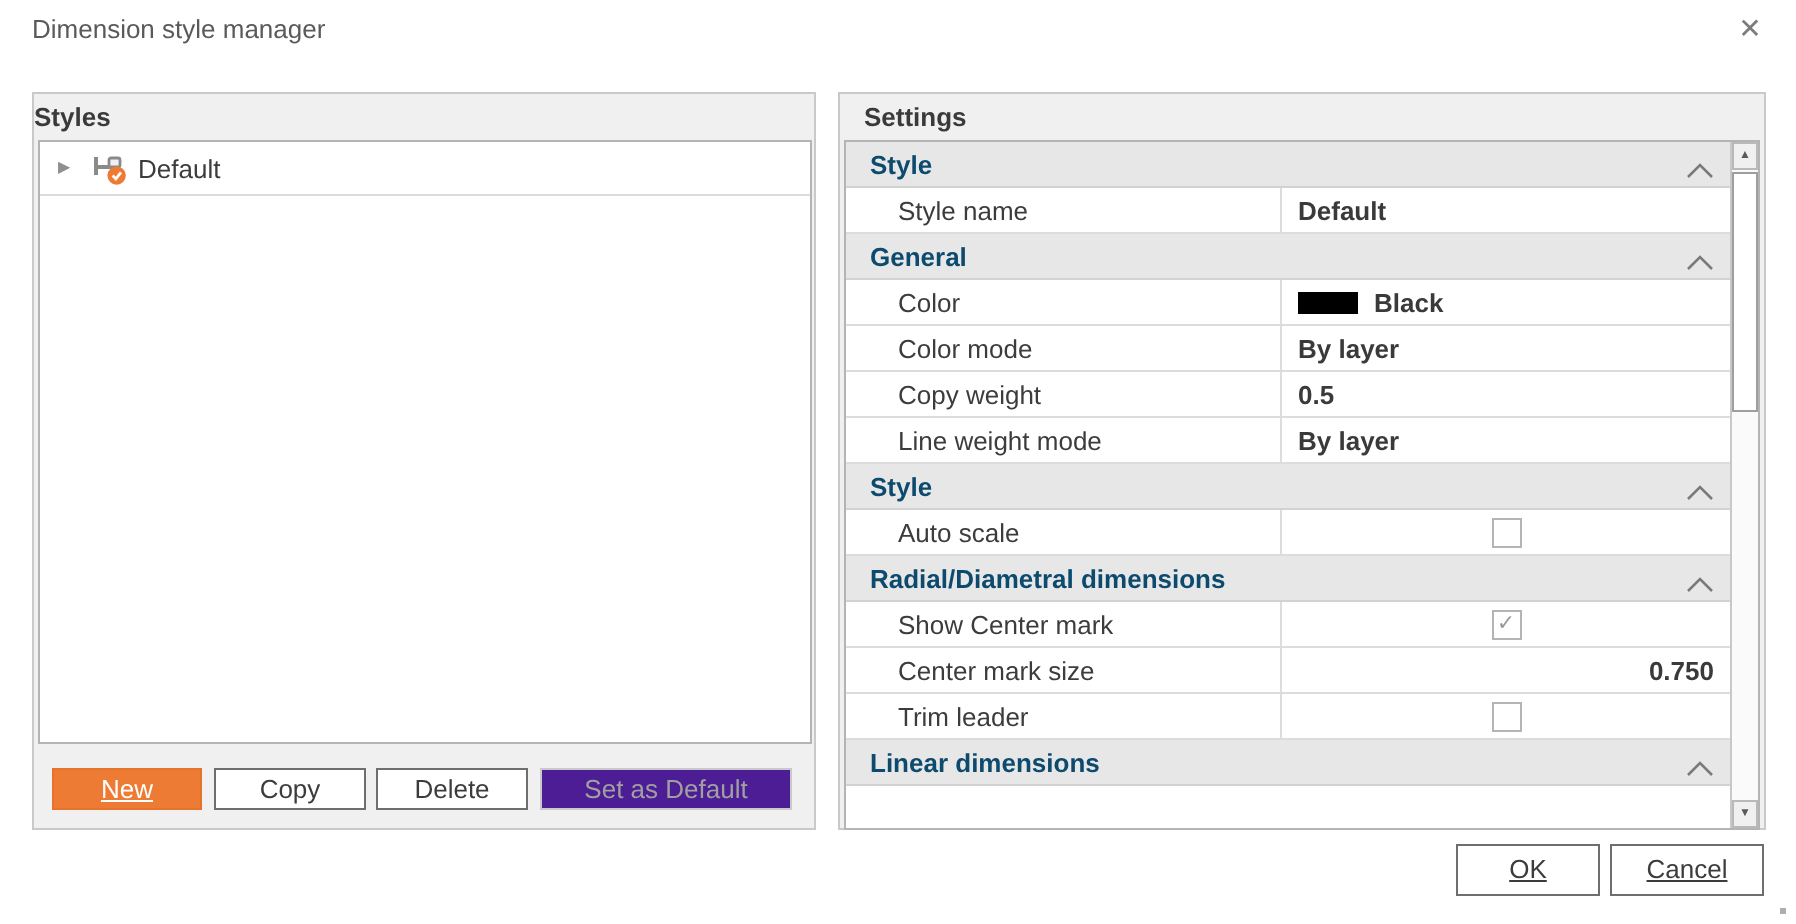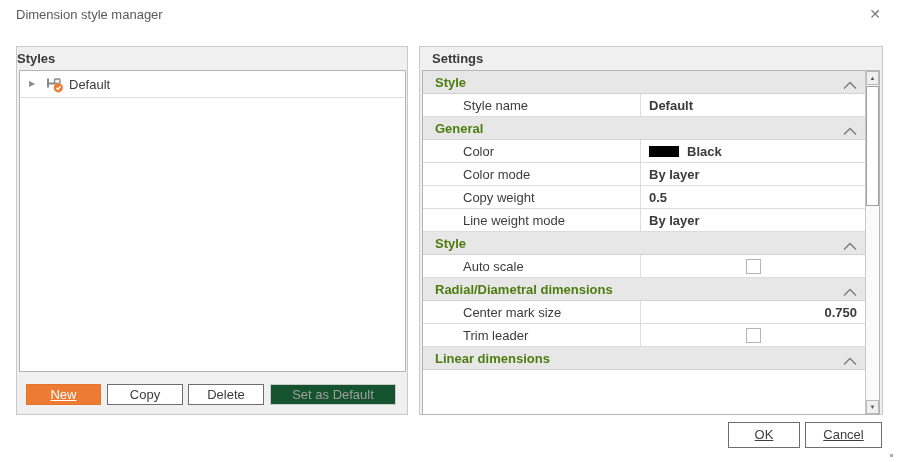--- a/index.html
+++ b/index.html
@@ -32,29 +32,29 @@
   .tree-icon{width:18px;height:18px;margin-left:7px;flex:0 0 auto;}
   .tree-label{margin-left:5px;}
 
   
   .btn{box-sizing:border-box;text-align:center;background:#fff;border:1px solid #6e6e6e;
        color:#3c3c3c;font-size:13px;cursor:default;}
   .small-btn{top:337px;height:21px;line-height:19px;}
   #btn-new{left:9px;width:75px;background:#ee7b33;border-color:#e4732c;color:#fff;text-decoration:underline;}
   #btn-copy{left:90px;width:76px;}
   #btn-delete{left:171px;width:76px;}
-  #btn-setdefault{left:253px;width:126px;background:#14532d;border-color:#c9c9c9;color:#a0a0a0;}
+  #btn-setdefault{left:253px;width:126px;background:#4c1d95;border-color:#c9c9c9;color:#a0a0a0;}
 
   
   .grid{left:2px;top:23px;width:458px;height:345px;background:#fff;border:1px solid #b4b4b4;overflow:hidden;}
   .rows{position:absolute;left:0;top:0;right:14px;bottom:0;}
   .row{height:23px;box-sizing:border-box;border-bottom:1px solid #dcdcdc;display:flex;position:relative;background:#fff;}
-  .row.section{background:#e7e7e7;border-bottom:1px solid #d2d2d2;font-weight:bold;align-items:center;padding-left:12px;color:#4d7c0f;}
+  .row.section{background:#e7e7e7;border-bottom:1px solid #d2d2d2;font-weight:bold;align-items:center;padding-left:12px;color:#0c4a6e;}
   .chevron{position:absolute;right:7px;top:7px;width:16px;height:9px;}
-  .cell-label{width:218px;box-sizing:border-box;padding-left:40px;display:flex;align-items:center;border-right:1px solid #dcdcdc;}
+  .cell-label{width:218px;box-sizing:border-box;padding-left:26px;display:flex;align-items:center;border-right:1px solid #dcdcdc;}
   .cell-value{flex:1;display:flex;align-items:center;padding-left:8px;font-weight:bold;color:#3a3a3a;}
   .cell-value.center{justify-content:center;padding-left:0;}
   .cell-value.right{justify-content:flex-end;padding-right:8px;}
   .swatch{width:30px;height:11px;background:#000;margin-right:8px;flex:0 0 auto;}
   .arrow-glyph{display:flex;align-items:center;margin-right:7px;}
   .arrow-head{width:0;height:0;border-top:5px solid transparent;border-bottom:5px solid transparent;border-right:11px solid #1d1d1d;}
   .arrow-tail{width:8px;height:2px;background:#1d1d1d;}
   .checkbox{width:15px;height:15px;border:1px solid #b4b4b4;background:#fff;box-sizing:border-box;
     text-align:center;line-height:13px;font-size:11px;font-weight:normal;color:#9a9a9a;}
 
@@ -174,20 +174,28 @@
       <div class="row section">
         <span>Radial/Diametral dimensions</span>
         <span class="chevron">
           <svg width="16" height="9">
               <polyline points="2,7.5 8,1.5 14,7.5" fill="none" stroke="#7a7a7a" stroke-width="1.3"></polyline>
             </svg>
         </span>
       </div>
 
 
+      <div class="row">
+        <div class="cell-label">Show Center mark</div>
+        <div class="cell-value center">
+          <span class="checkbox">
+            <span>✓</span>
+          </span>
+        </div>
+      </div>
 
       <div class="row">
         <div class="cell-label">Center mark size</div>
         <div class="cell-value right">0.750</div>
       </div>
 
       <div class="row">
         <div class="cell-label">Trim leader</div>
         <div class="cell-value center">
           <span class="checkbox"></span>

